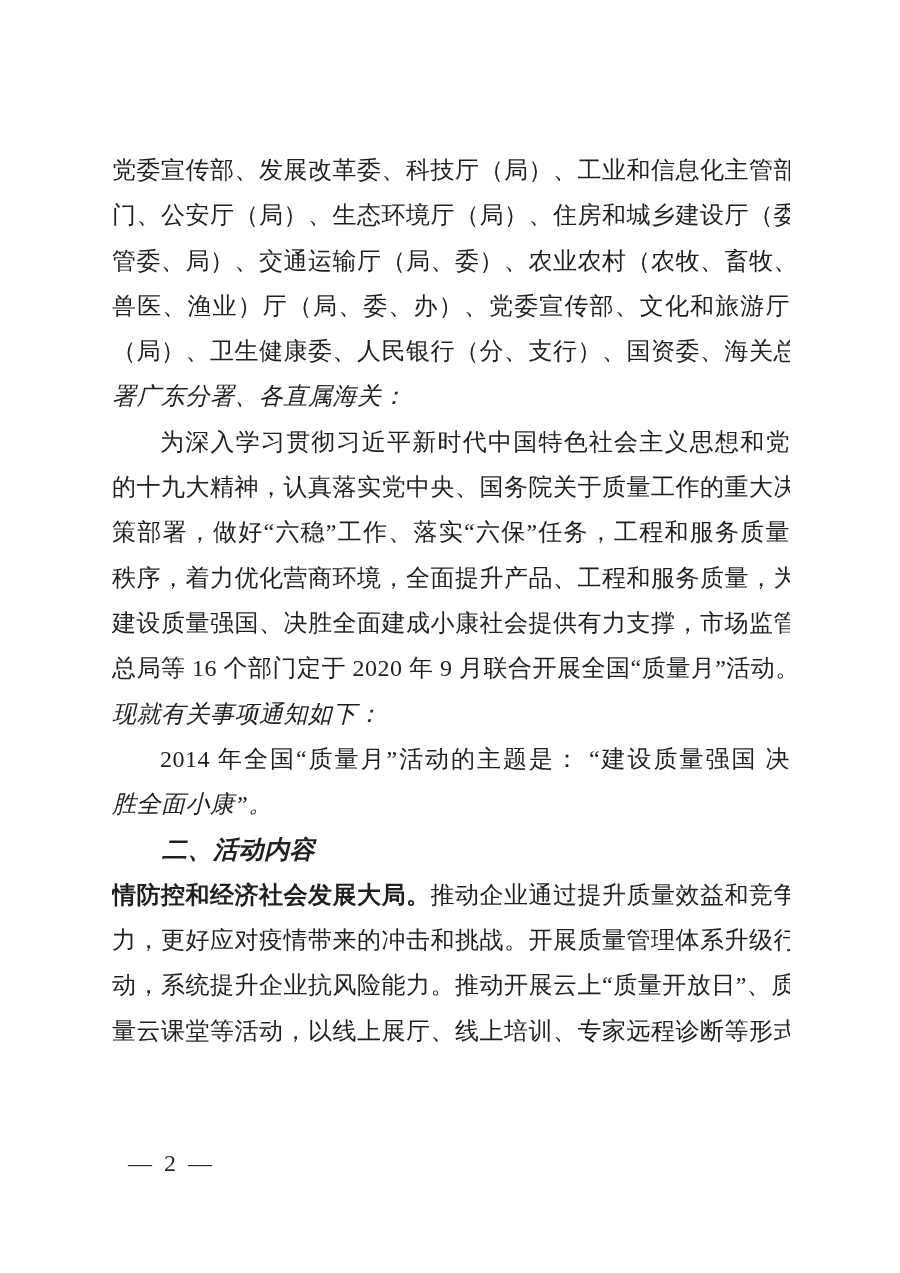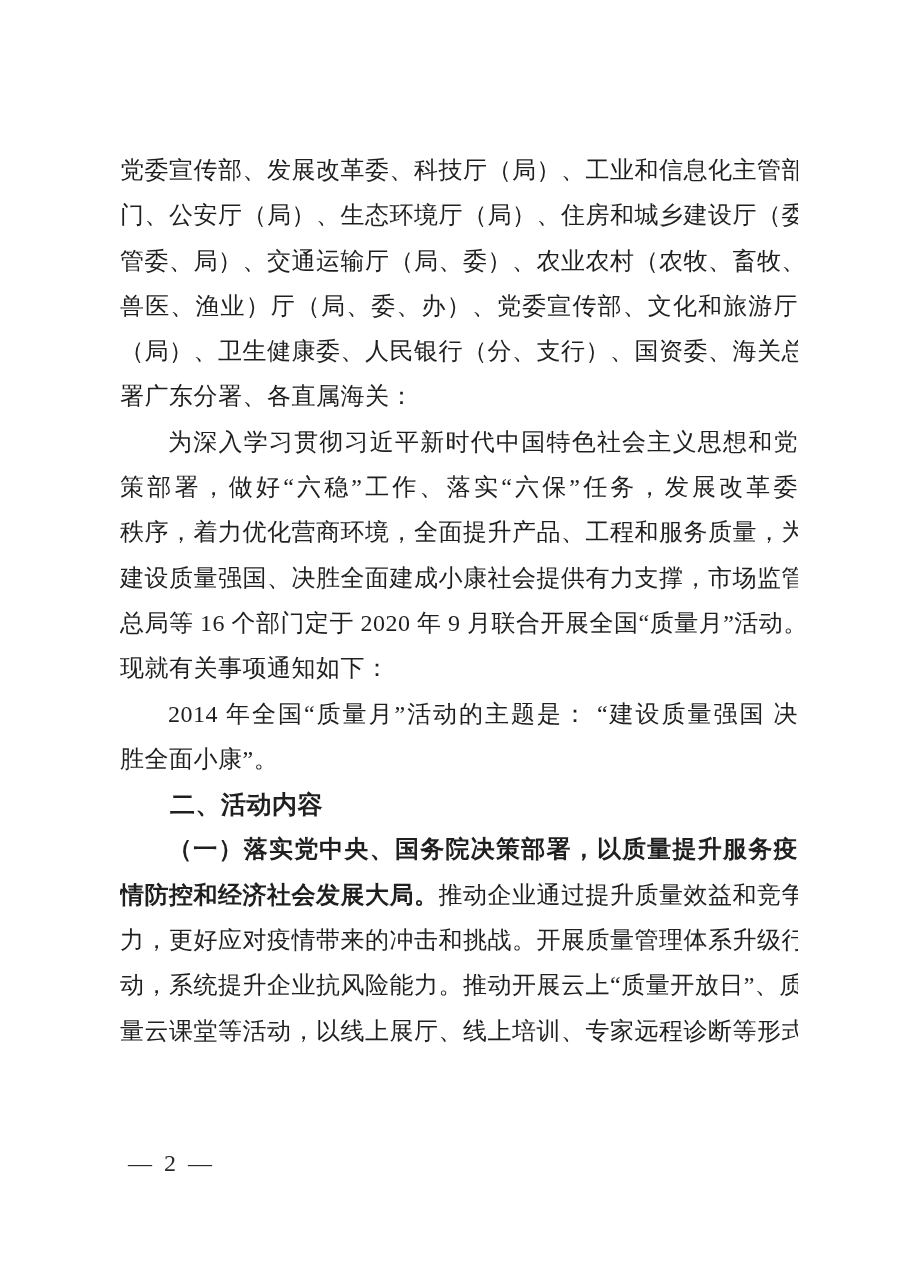--- a/index.html
+++ b/index.html
@@ -12,41 +12,42 @@
     width: 900px;
     height: 1273px;
     margin: 0 auto;
     background: #ffffff;
     overflow: hidden;
     font-family: "Liberation Serif", "DejaVu Serif", serif;
     color: #1f1f1f;
   }
   .doc-body {
     position: absolute;
-    left: 120px;
+    left: 112px;
     top: 148px;
     width: 678px;
   }
   .line {
     height: 45.3px;
     line-height: 45.3px;
     font-size: 24px;
     white-space: nowrap;
     overflow: hidden;
     text-align: justify;
     letter-spacing: 0.5px;
   }
   .line.fill {
     text-align: justify;
     text-align-last: justify;
     text-justify: inter-character;
   }
   .line.last {
     text-align: right;
     text-align-last: left;
+    font-style: italic;
   }
   .line.indent {
     text-indent: 2em;
   }
   .line .b {
     font-weight: bold;
   }
   .line.hei {
     font-family: "Liberation Sans", "DejaVu Sans", sans-serif;
     font-weight: bold;
@@ -67,28 +68,28 @@
 
 <div class="page">
   <div class="doc-body" id="doc-body">
       <div class="line fill"><span>党委宣传部、发展改革委、科技厅（局）、工业和信息化主管部</span></div>
       <div class="line fill"><span>门、公安厅（局）、生态环境厅（局）、住房和城乡建设厅（委、</span></div>
       <div class="line fill"><span>管委、局）、交通运输厅（局、委）、农业农村（农牧、畜牧、</span></div>
       <div class="line fill"><span>兽医、渔业）厅（局、委、办）、党委宣传部、文化和旅游厅</span></div>
       <div class="line fill"><span>（局）、卫生健康委、人民银行（分、支行）、国资委、海关总</span></div>
       <div class="line last"><span>署广东分署、各直属海关：</span></div>
       <div class="line fill indent"><span>为深入学习贯彻习近平新时代中国特色社会主义思想和党</span></div>
-      <div class="line fill"><span>策部署，做好“六稳”工作、落实“六保”任务，发展改革委</span></div>
+      <div class="line fill"><span>的十九大精神，认真落实党中央、国务院关于质量工作的重大决</span></div>
+      <div class="line fill"><span>策部署，做好“六稳”工作、落实“六保”任务，工程和服务质量</span></div>
       <div class="line fill"><span>秩序，着力优化营商环境，全面提升产品、工程和服务质量，为</span></div>
       <div class="line fill"><span>建设质量强国、决胜全面建成小康社会提供有力支撑，市场监管</span></div>
       <div class="line fill"><span>总局等 16 个部门定于 2020 年 9 月联合开展全国“质量月”活动。</span></div>
       <div class="line last"><span>现就有关事项通知如下：</span></div>
       <div class="line fill indent"><span>2014 年全国“质量月”活动的主题是： “建设质量强国 决</span></div>
       <div class="line last"><span>胜全面小康”。</span></div>
       <div class="line last indent hei"><span class="b">二、活动内容</span></div>
-      <div class="line fill indent"><span class="b">（一）落实党中央、国务院决策部署，以质量提升服务疫</span></div>
       <div class="line fill"><span class="b">情防控和经济社会发展大局。</span><span>推动企业通过提升质量效益和竞争</span></div>
       <div class="line fill"><span>力，更好应对疫情带来的冲击和挑战。开展质量管理体系升级行</span></div>
       <div class="line fill"><span>动，系统提升企业抗风险能力。推动开展云上“质量开放日”、质</span></div>
       <div class="line fill"><span>量云课堂等活动，以线上展厅、线上培训、专家远程诊断等形式，</span></div>
     </div>
   <div class="page-number">— 2 —</div>
 </div>
 
 </body></html>

